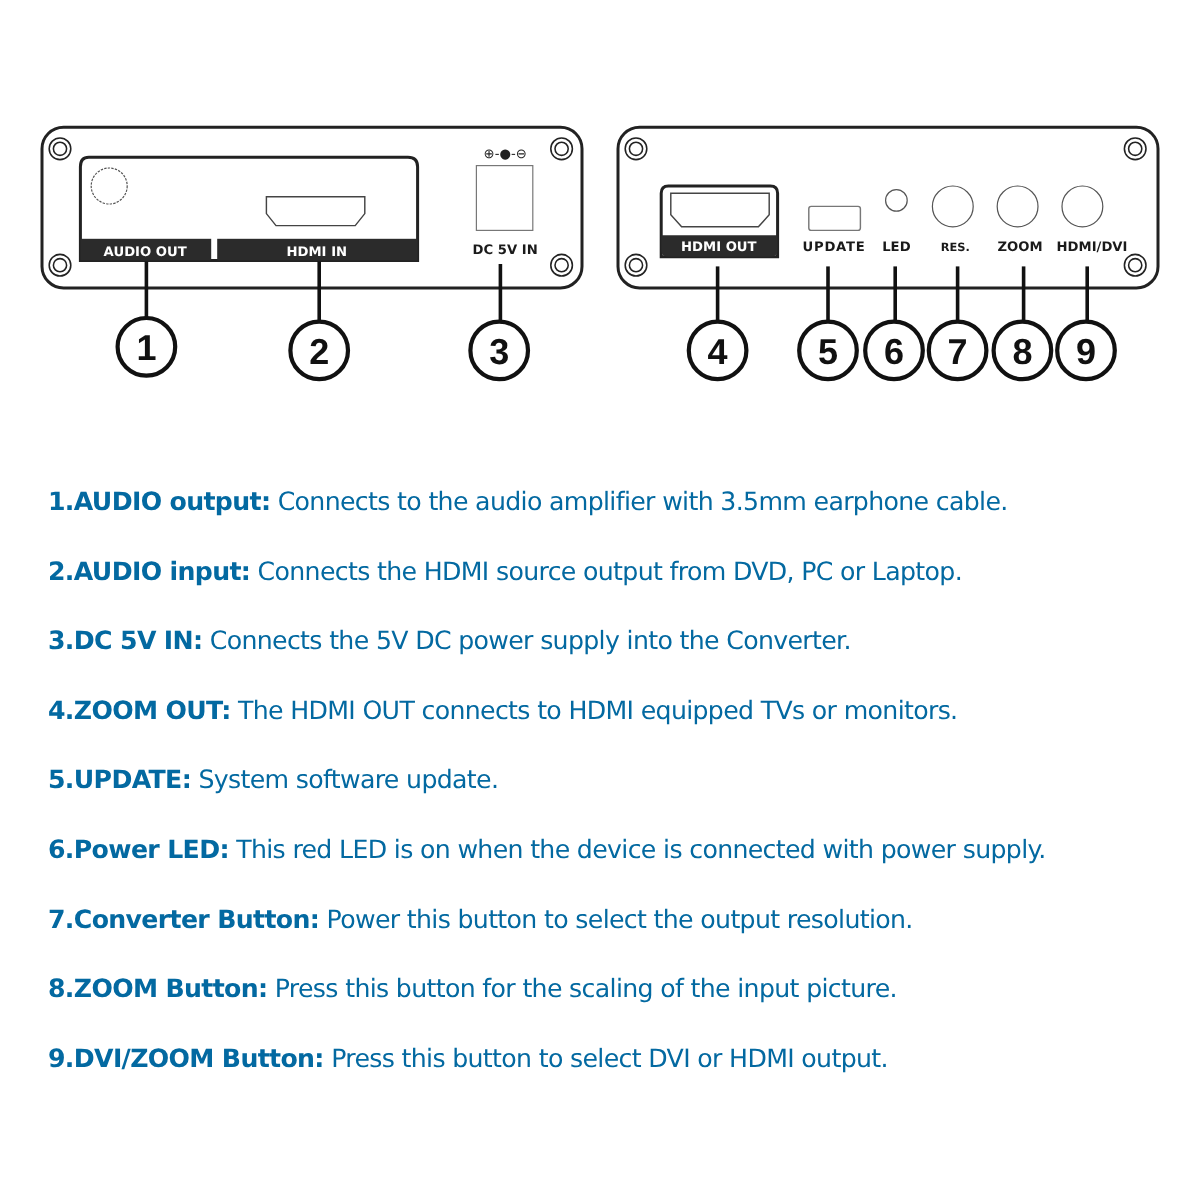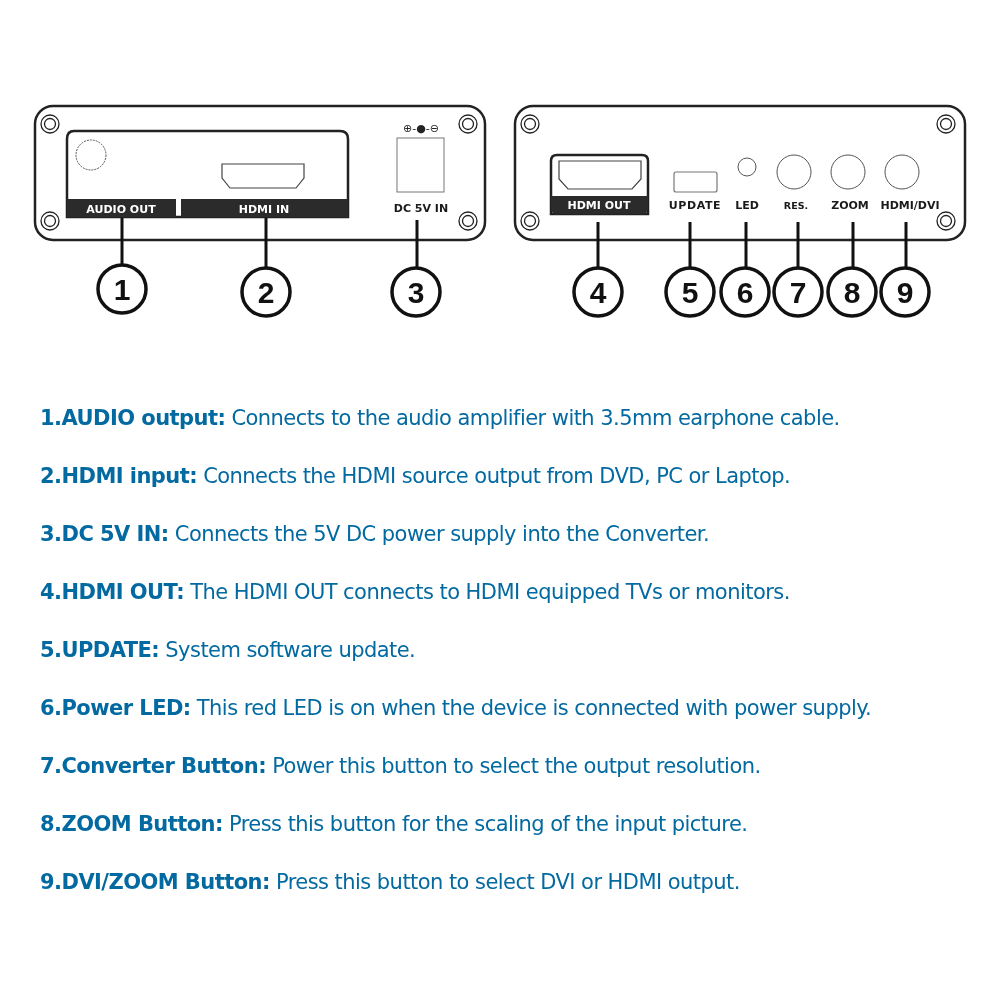--- a/index.html
+++ b/index.html
@@ -128,21 +128,21 @@
     </g>
     <g>
       <ellipse cx="905" cy="292" rx="24" ry="24" fill="#fff" stroke="#111" stroke-width="3.5"></ellipse>
       <text x="905" y="303">9</text>
     </g>
   </g>
 </svg>
 
 <div class="desc-list">
   <div class="desc-item" style="top:8px"><b>1.</b><b>AUDIO output:</b><span> Connects to the audio amplifier with 3.5mm earphone cable.</span></div>
-  <div class="desc-item" style="top:66px"><b>2.</b><b>HDMI input:</b><span> Connects the HDMI source output from DVD, PC or Laptop.</span></div>
+  <div class="desc-item" style="top:66px"><b>2.</b><b>AUDIO input:</b><span> Connects the HDMI source output from DVD, PC or Laptop.</span></div>
   <div class="desc-item" style="top:124px"><b>3.</b><b>DC 5V IN:</b><span> Connects the 5V DC power supply into the Converter.</span></div>
-  <div class="desc-item" style="top:182px"><b>4.</b><b>HDMI OUT:</b><span> The HDMI OUT connects to HDMI equipped TVs or monitors.</span></div>
+  <div class="desc-item" style="top:182px"><b>4.</b><b>ZOOM OUT:</b><span> The HDMI OUT connects to HDMI equipped TVs or monitors.</span></div>
   <div class="desc-item" style="top:240px"><b>5.</b><b>UPDATE:</b><span> System software update.</span></div>
   <div class="desc-item" style="top:298px"><b>6.</b><b>Power LED:</b><span> This red LED is on when the device is connected with power supply.</span></div>
   <div class="desc-item" style="top:356px"><b>7.</b><b>Converter Button:</b><span> Power this button to select the output resolution.</span></div>
   <div class="desc-item" style="top:414px"><b>8.</b><b>ZOOM Button:</b><span> Press this button for the scaling of the input picture.</span></div>
   <div class="desc-item" style="top:472px"><b>9.</b><b>DVI/ZOOM Button:</b><span> Press this button to select DVI or HDMI output.</span></div>
 </div>
 
 </body></html>

